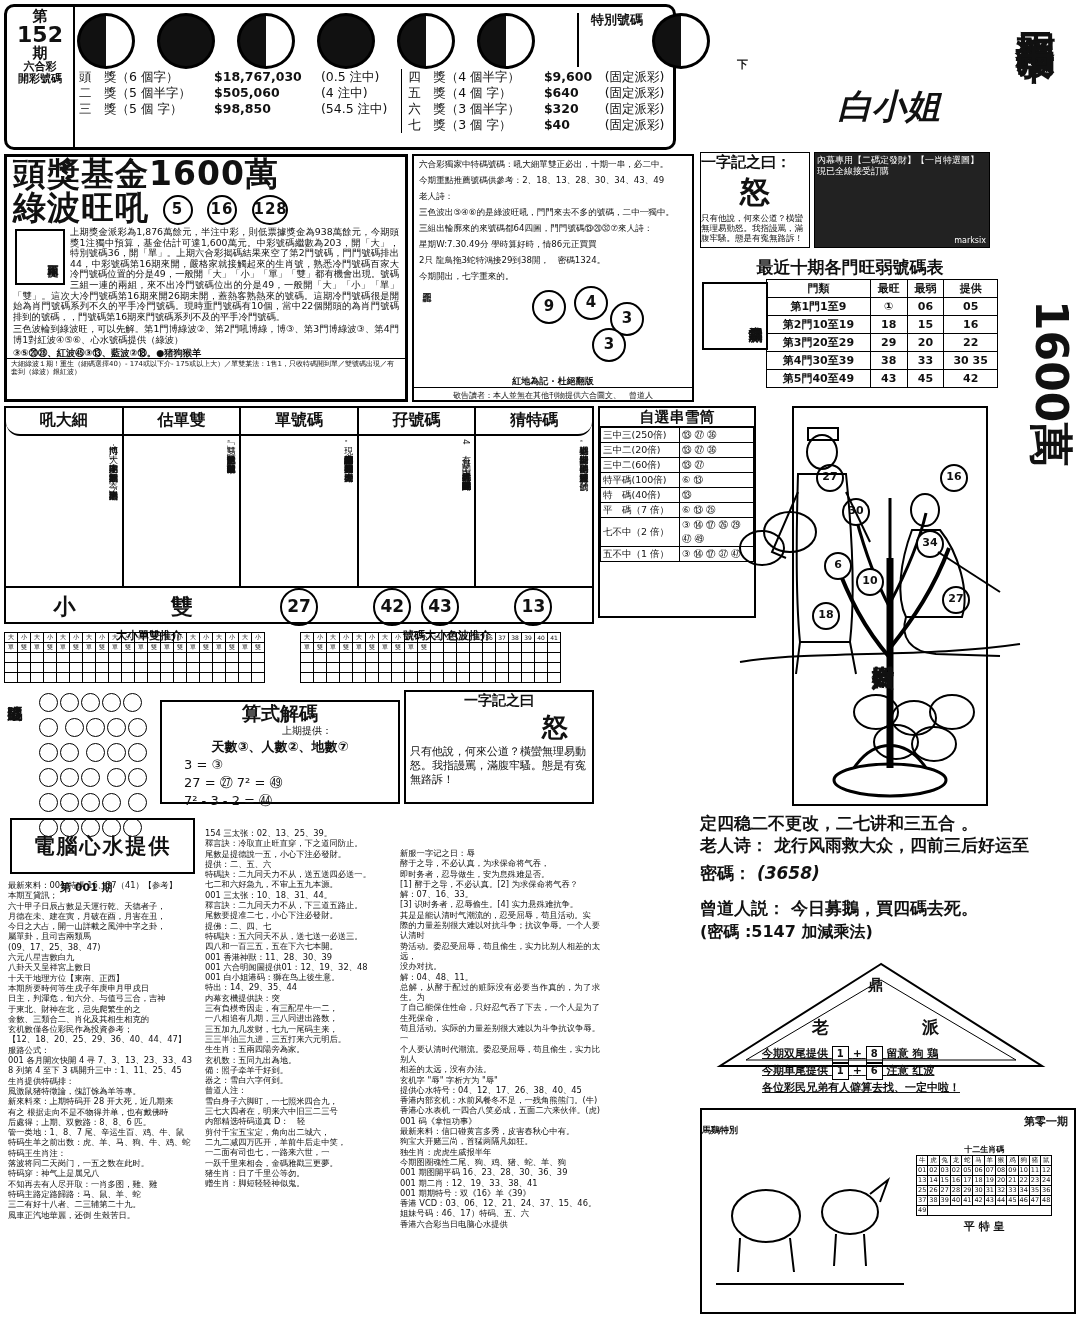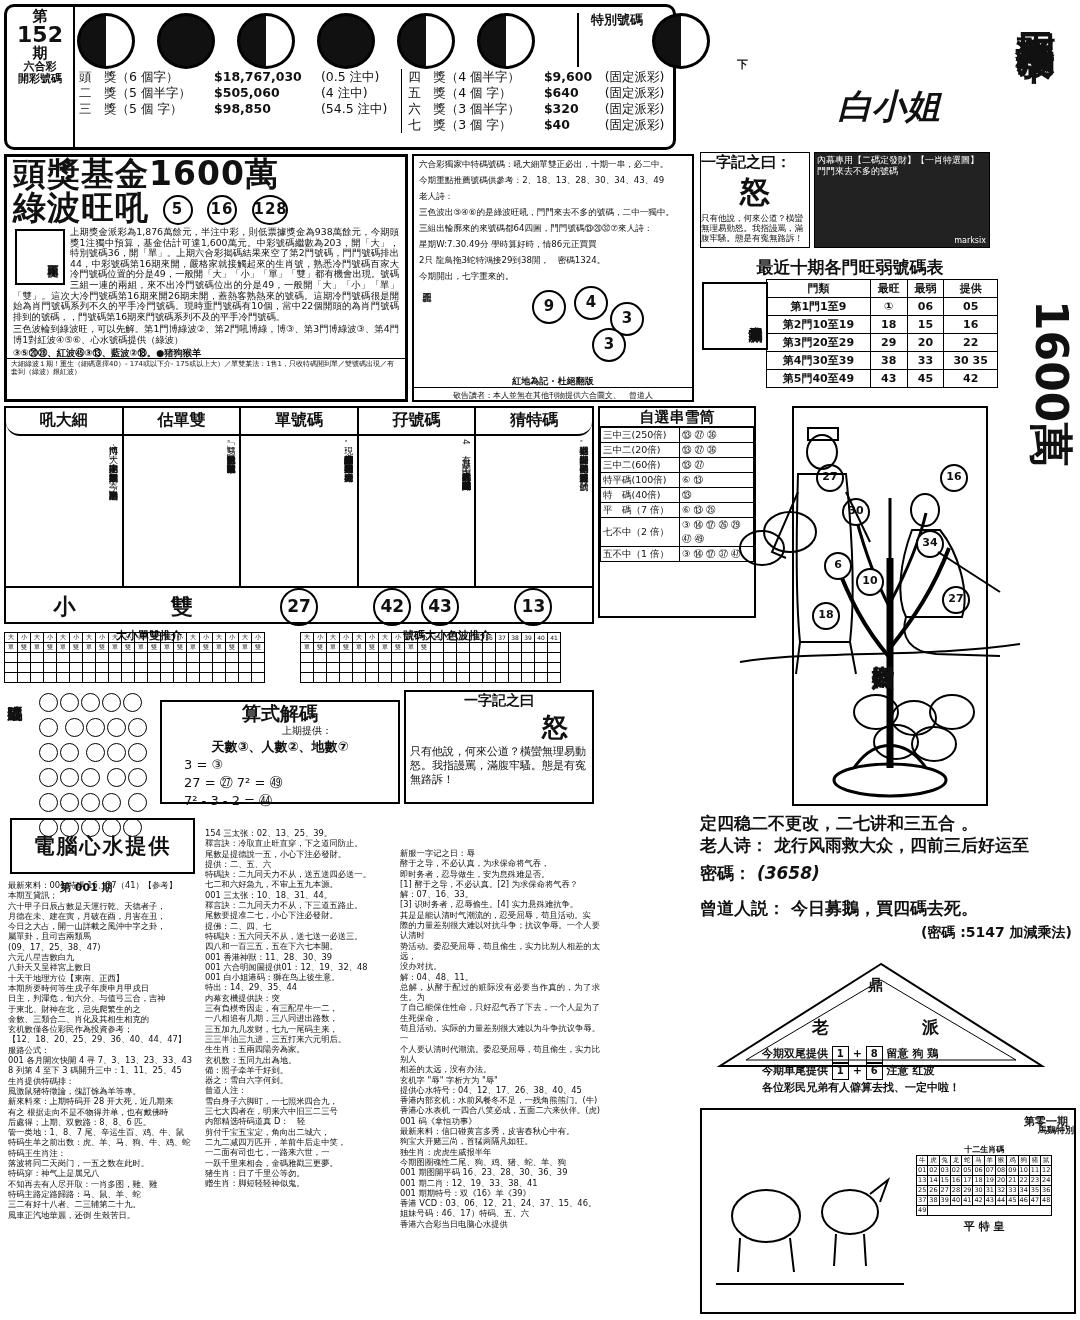--- a/index.html
+++ b/index.html
@@ -123,26 +123,26 @@
 
   
   #oldpoem{left:700px;top:812px;width:372px;height:40px;font-size:17px;font-weight:bold;line-height:22px;}
   #secret{left:700px;top:862px;width:372px;height:28px;font-size:17px;font-weight:bold;}
   #zengdao{left:700px;top:896px;width:372px;height:56px;font-size:17px;font-weight:bold;line-height:24px;}
 
   
   #tri{left:716px;top:960px;width:330px;height:140px;}
   #tri .lines{position:absolute;left:0;top:0;width:330px;height:110px;}
   #tri .tx{position:absolute;font-weight:bold;}
-  #tri .supply{position:absolute;left:46px;top:86px;font-size:11px;font-weight:bold;line-height:15px;}
+  #tri .supply{position:absolute;left:46px;top:86px;font-size:11px;font-weight:bold;line-height:15px;text-decoration:underline;}
   .sq{display:inline-block;width:15px;height:15px;border:1px solid #000;text-align:center;line-height:13px;font-size:10px;}
 
   
   #btm{left:700px;top:1108px;width:376px;height:206px;border:2px solid #000;}
-  #btm .hd{font-size:9px;text-align:right;font-weight:bold;line-height:12px;}
+  #btm .hd{font-size:9px;text-align:left;font-weight:bold;line-height:12px;}
   #btm table{border-collapse:collapse;font-size:6.5px;}
   #btm td{border:1px solid #000;padding:0 1px;text-align:center;line-height:9px;}
   #btm .issue{position:absolute;right:6px;top:4px;font-size:11px;font-weight:bold;}
 
   
   #art{left:700px;top:412px;width:372px;height:392px;}
 </style>
 </head>
 <body>
 
@@ -255,21 +255,21 @@
     <div class="sig">敬告讀者：本人並無在其他刊物提供六合圖文、　曾道人</div>
   </div>
 
   <div class="bx" id="angerbox">
     <div class="bx bd1" style="left:0;top:0;width:110px;height:96px;">
       <div class="title">一字記之曰：</div>
       <div class="big ctr">怒</div>
       <div class="txt">只有他說，何來公道？橫蠻無理易動怒。我指謾罵，滿腹牢騷。態是有寃無路訴！</div>
     </div>
     <div class="bx bd1" style="left:114px;top:0;width:176px;height:96px;background:#222;color:#fff;">
-      <div style="font-size:9px;line-height:11px;padding:2px;">內幕專用【二碼定發財】【一肖特選圖】門門來去不多的號碼</div>
+      <div style="font-size:9px;line-height:11px;padding:2px;">內幕專用【二碼定發財】【一肖特選圖】現已全線接受訂購</div>
       <div style="position:absolute;right:3px;bottom:2px;font-size:8px;">marksix</div>
     </div>
   </div>
 
   <div class="bx" id="tentable">
     <h>最近十期各門旺弱號碼表</h>
     <div class="sidebadge">贏錢錦囊</div>
     <table>
       <tbody>
           <tr>
@@ -802,21 +802,21 @@
   <div class="bx" id="oldpoem">
     <div>定四稳二不更改，二七讲和三五合 。</div>
     <div>老人诗： 龙行风雨救大众，四前三后好运至</div>
   </div>
   <div class="bx" id="secret">
     <span>密碼：</span>
     <span style="font-style:italic;">(3658)</span>
   </div>
   <div class="bx" id="zengdao">
     <div>曾道人説： 今日募鵝，買四碼去死。</div>
-    <div style="font-size:14px;text-align:right;">(密碼 :5147 加減乘法)</div>
+    <div style="font-size:16px;">(密碼 :5147 加減乘法)</div>
   </div>
 
   <div class="bx" id="tri">
     <svg class="lines" viewBox="0 0 330 110">
       <path d="M165 4 L4 106 L326 106 Z" fill="none" stroke="#000" stroke-width="2"></path>
       <path d="M165 20 L30 100 L300 100 Z" fill="none" stroke="#000" stroke-width="1"></path>
     </svg>
     <div class="tx" style="left:152px;top:16px;font-size:15px;">鼎</div>
     <div class="tx" style="left:96px;top:56px;font-size:17px;">老</div>
     <div class="tx" style="left:206px;top:56px;font-size:17px;">派</div>

